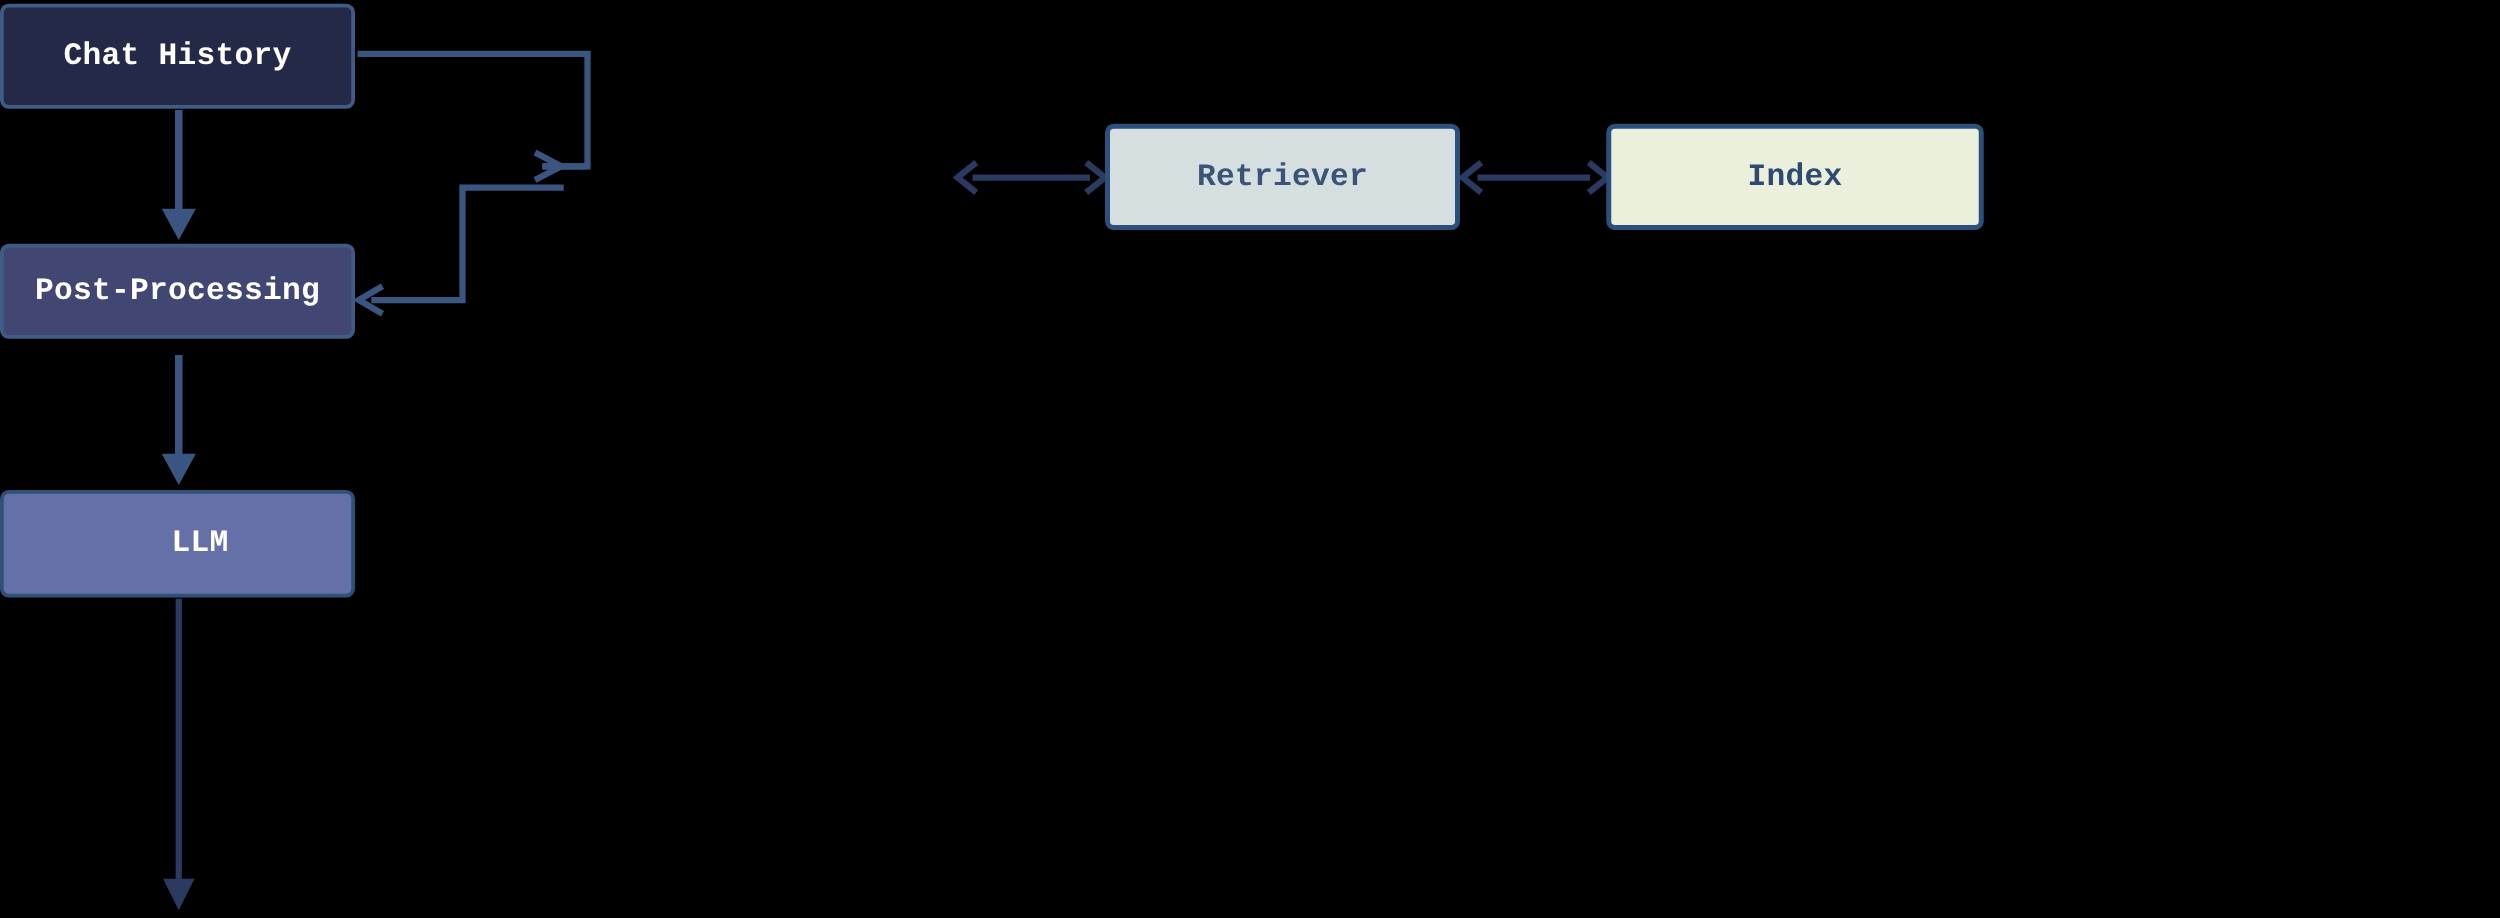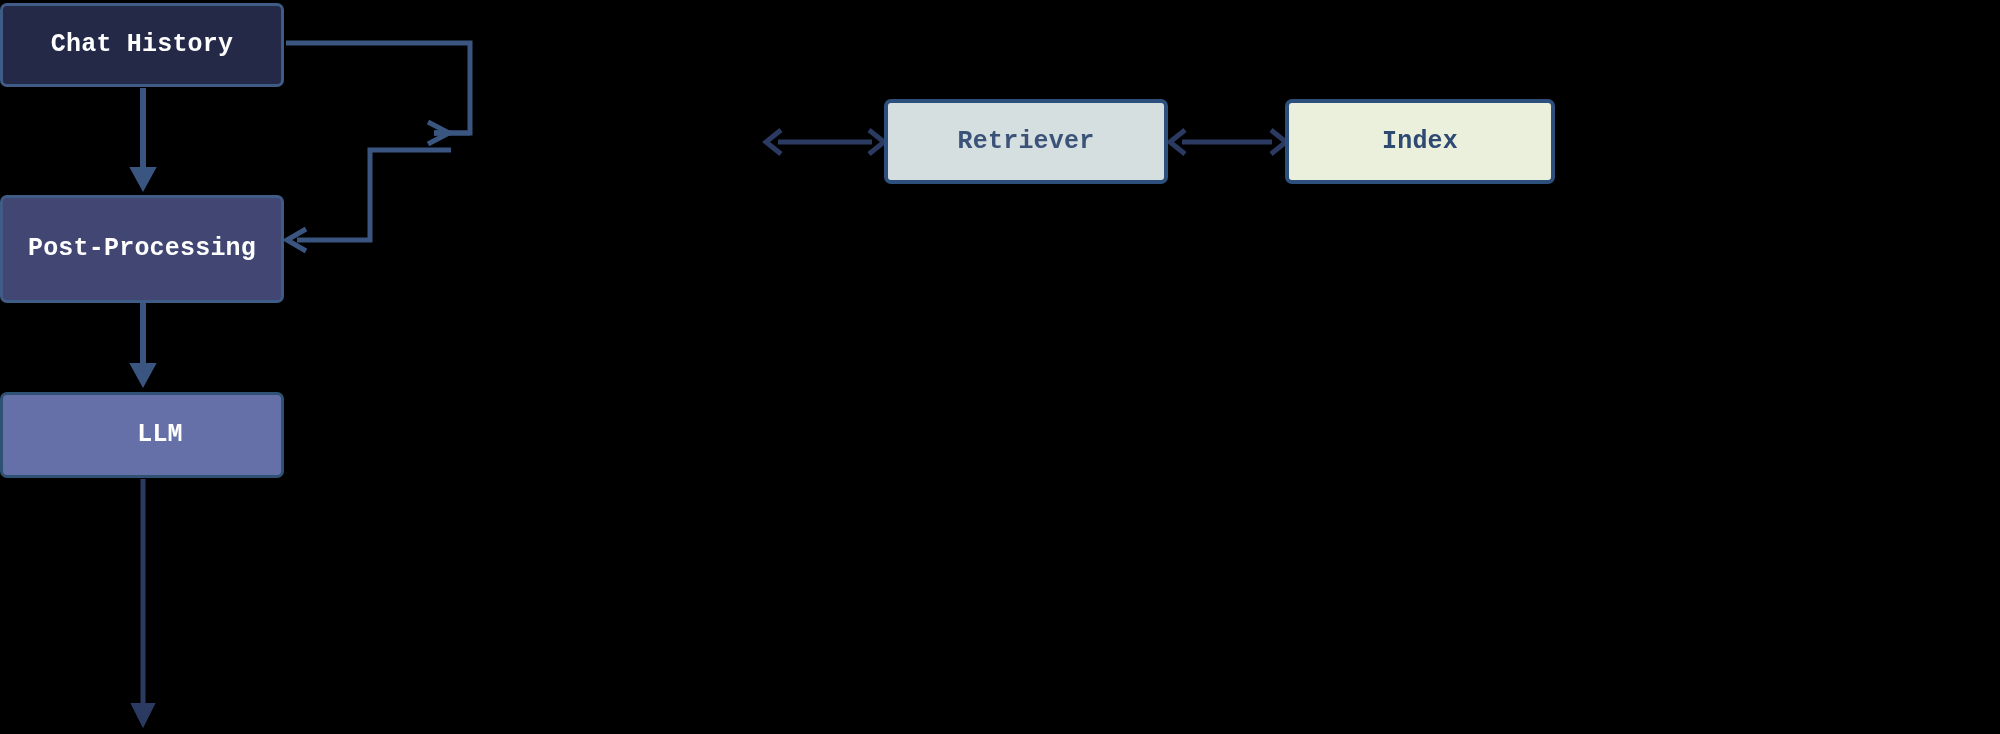--- a/index.html
+++ b/index.html
@@ -52,21 +52,21 @@
   #node-chat-history {
     left: 0px;   top: 3px;
     width: 284px; height: 84px;
     background: #232946;
     border: 3px solid #3f5c87;
     color: #ffffff;
     font-size: 25px;
   }
   #node-post-processing {
     left: 0px;   top: 195px;
-    width: 284px; height: 108px;
+    width: 284px; height: 76px;
     background: #414673;
     border: 3px solid #3f5c87;
     color: #ffffff;
     font-size: 25px;
   }
   #node-llm {
     left: 0px;   top: 392px;
     width: 284px; height: 86px;
     background: #6670a8;
     border: 3px solid #2f5274;
@@ -85,21 +85,21 @@
   #node-retriever {
     left: 884px; top: 99px;
     width: 284px; height: 85px;
     background: #d6dfe0;
     border: 4px solid #2d4f7c;
     color: #3b5378;
     font-size: 25px;
   }
   #node-index {
     left: 1285px; top: 99px;
-    width: 270px; height: 85px;
+    width: 302px; height: 85px;
     background: #ebf0dc;
     border: 4px solid #2d4f7c;
     color: #2e4a72;
     font-size: 25px;
   }
 </style>
 </head>
 <body>
 
 <div id="diagram-root">

